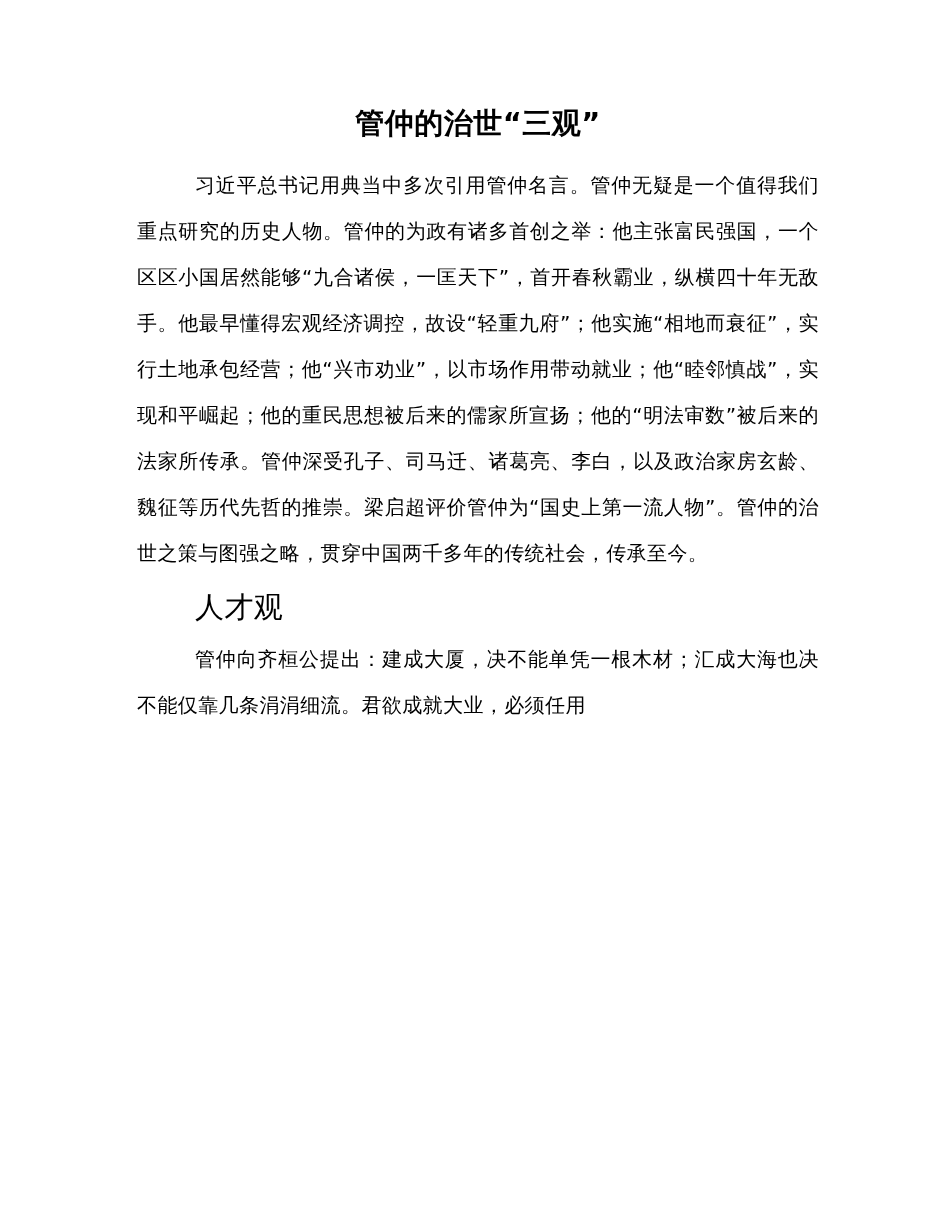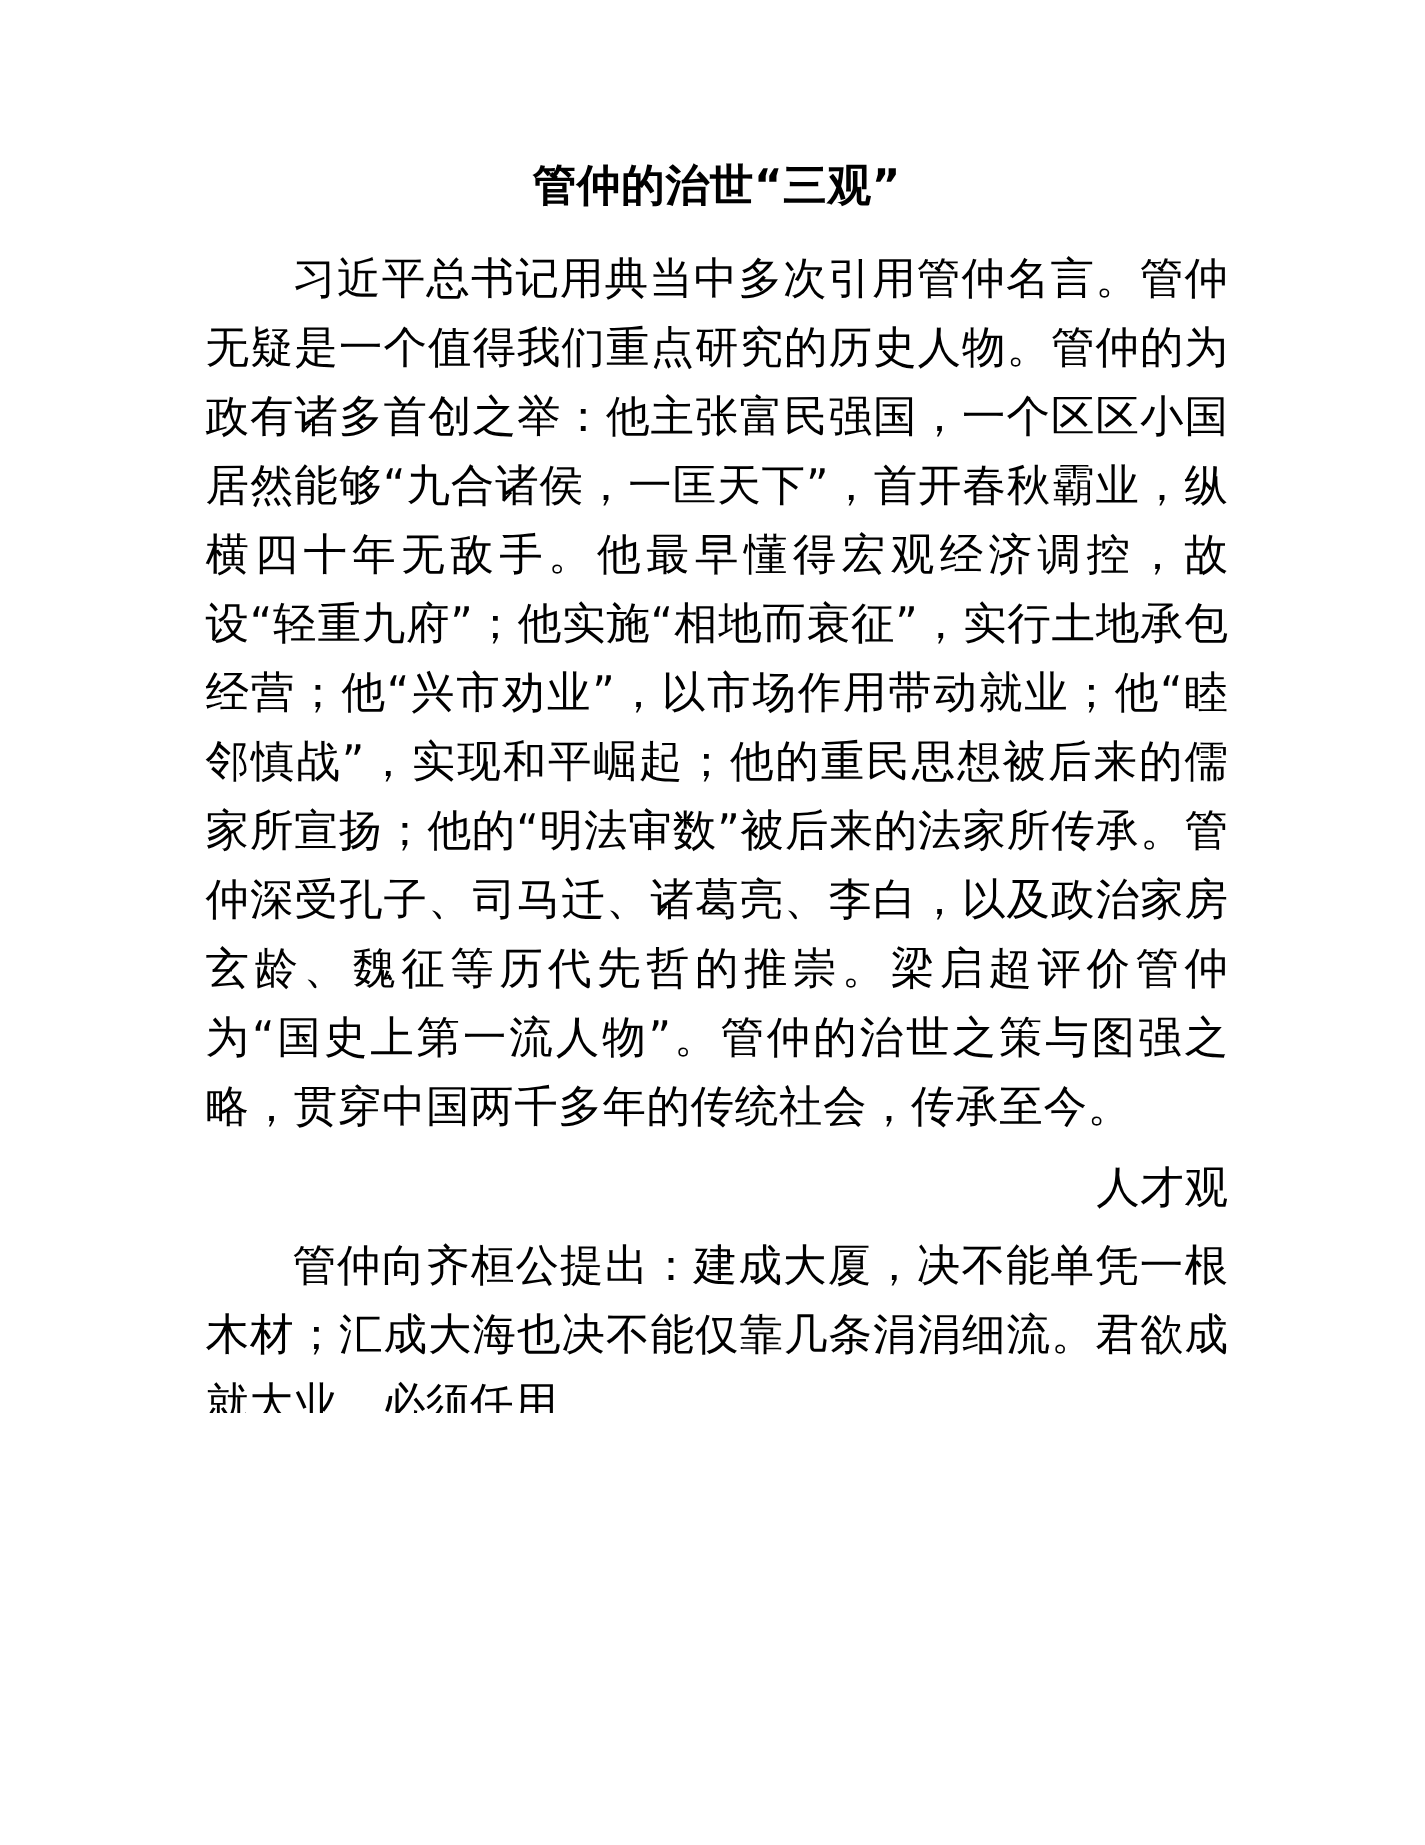--- a/index.html
+++ b/index.html
@@ -25,40 +25,39 @@
   .doc-title {
     font-size: 29px;
     font-weight: bold;
     line-height: 46px;
     text-align: center;
     letter-spacing: 0.5px;
     margin: 0 0 16px 0;
     color: #000000;
   }
   .para {
-    font-size: 29px;
+    font-size: 20px;
     line-height: 46px;
     text-align: justify;
     text-align-last: left;
     text-justify: inter-ideograph;
     margin: 0 0 8px 0;
     text-indent: 58px;
     letter-spacing: 0.4px;
     word-break: break-all;
     color: #000000;
   }
   .subhead {
     font-size: 29px;
     line-height: 46px;
     font-weight: normal;
     margin: 6px 0 6px 0;
     text-indent: 58px;
     letter-spacing: 0.4px;
     color: #000000;
-    text-align: right;
   }
   .para-last {
     margin-bottom: 0;
   }
 </style>
 </head>
 <body>
 
 <div class="page">
   <div class="content">

